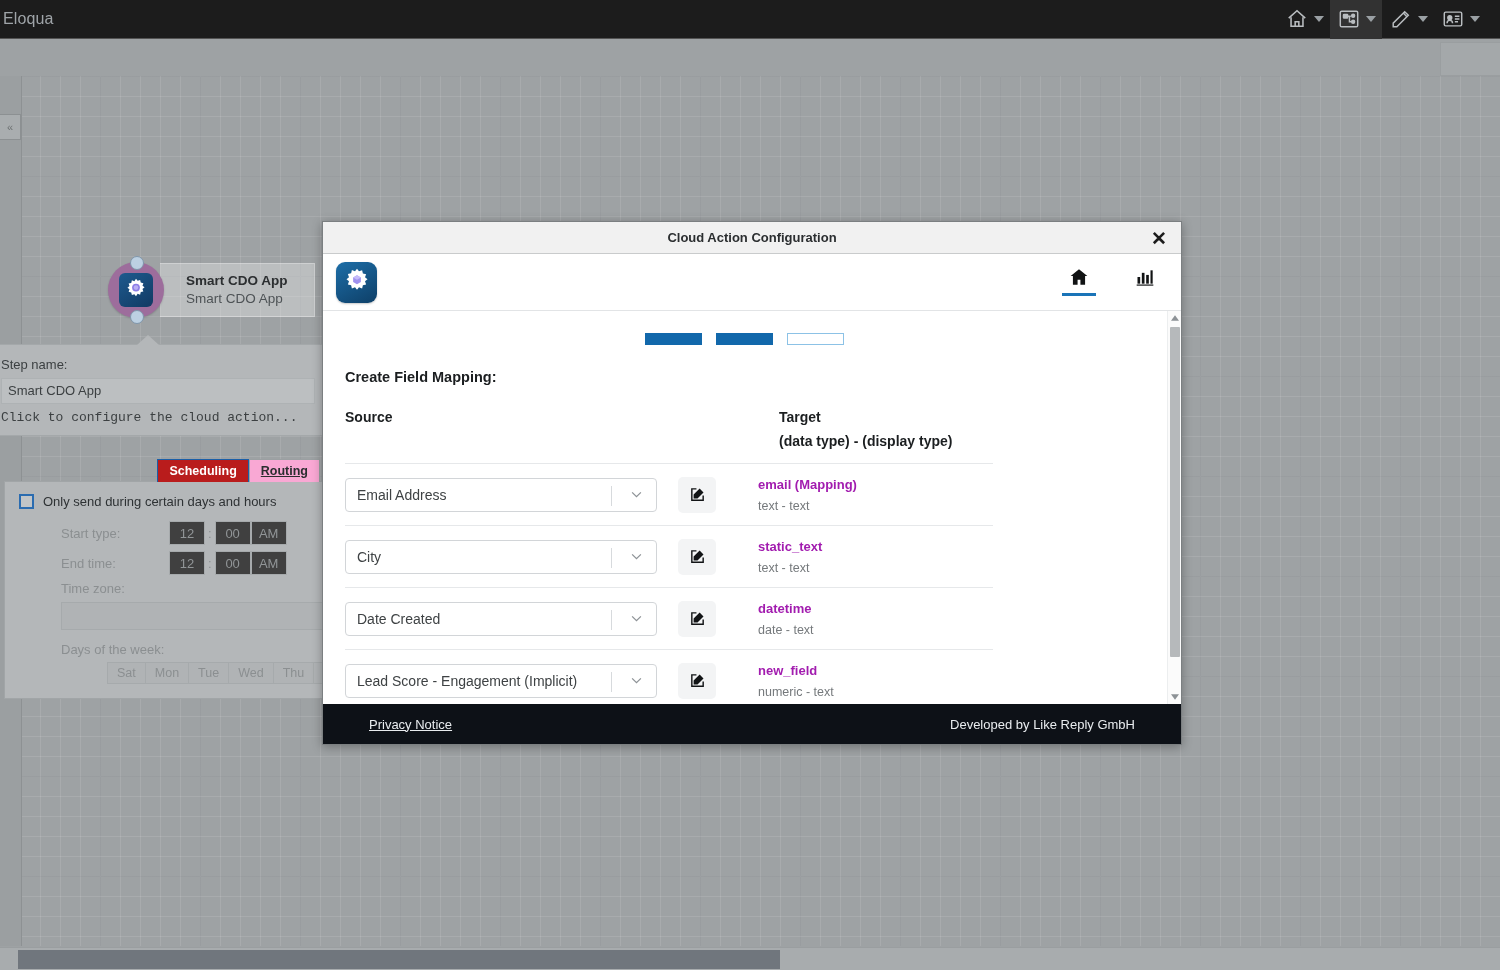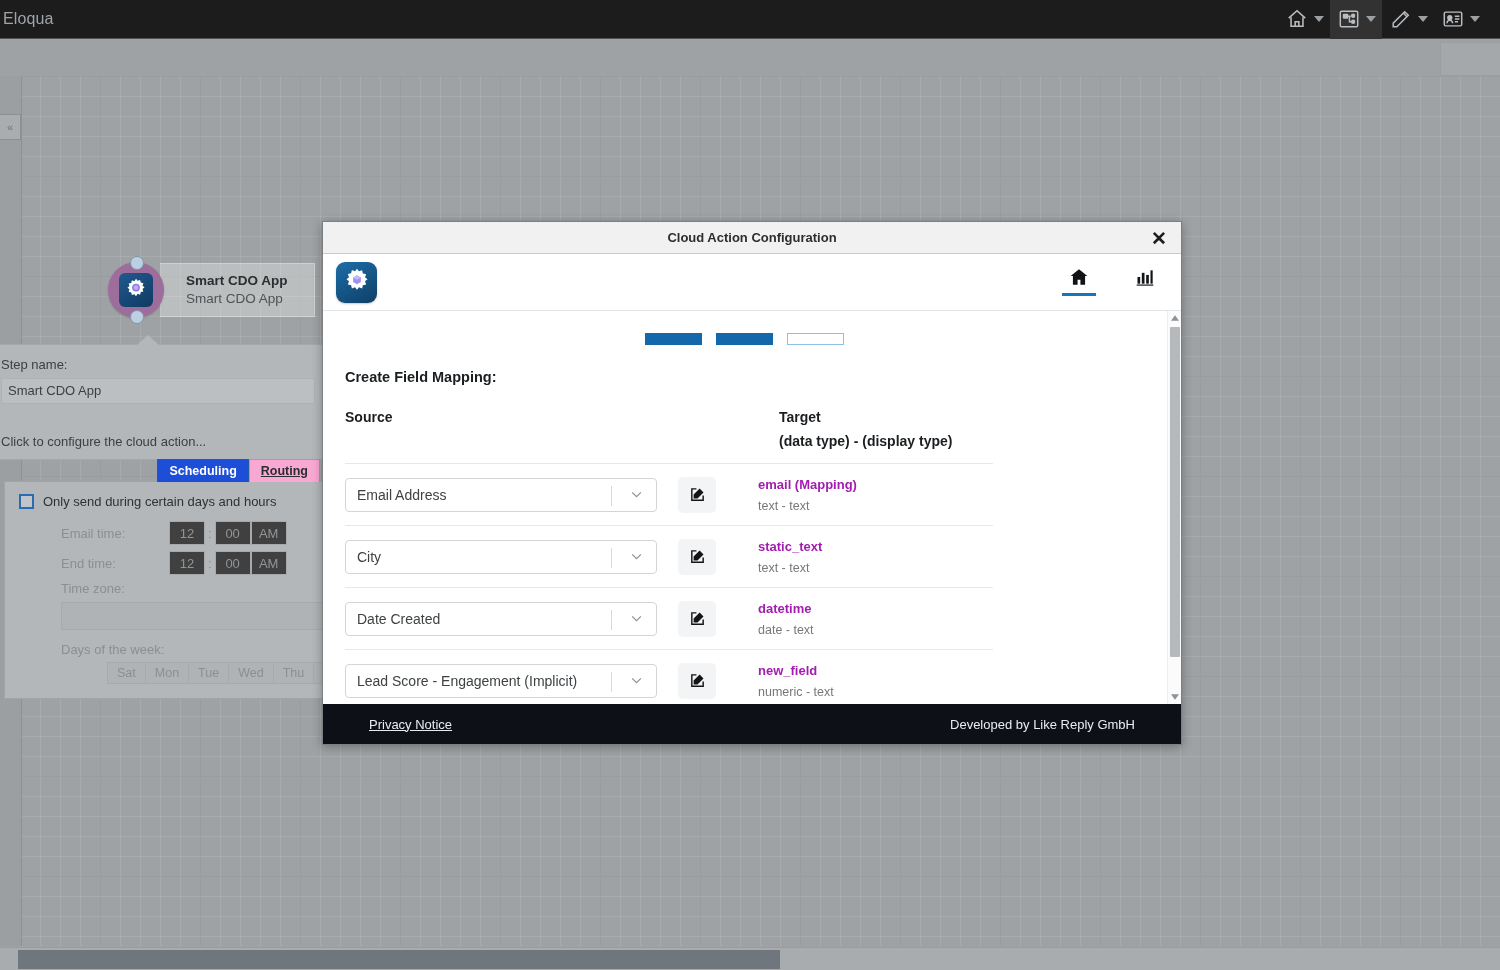--- a/index.html
+++ b/index.html
@@ -196,21 +196,22 @@
     background: #bcbfc1;
     border: 1px solid #aeb2b4;
     font-size: 13px;
     color: #3c4042;
     padding: 0 6px;
     line-height: 24px;
   }
   .cfg-hint {
     font-size: 13px;
     color: #3c4042;
-    margin-top: 30px;
+    margin-top: 6px;
+    font-family: Liberation Mono, monospace;
   }
 
   
   .sched-wrap {
     position: absolute;
     top: 459px; left: 4px;
     width: 330px;
     z-index: 6;
   }
   .sched-tabs {
@@ -219,21 +220,21 @@
     padding-right: 14px;
     gap: 0;
   }
   .sched-tab {
     font-size: 12.5px;
     font-weight: bold;
     padding: 4px 11px 4px 11px;
     border: 1px solid #9ba0a2;
     border-bottom: none;
   }
-  .sched-tab.active { background: #1d4ed8; color: #ffffff; border-color: #1a5fa8; margin-left: 24px; }
+  .sched-tab.active { background: #b91c1c; color: #ffffff; border-color: #1a5fa8; margin-left: 24px; }
   .sched-tab.inactive { background: #f9a8d4; color: #2b2e30; text-decoration: underline; }
   .sched-body {
     background: #b4b7b9;
     border: 1px solid #a1a5a7;
     padding: 12px 14px 14px 14px;
     margin-top: -1px;
   }
   .sched-check-row {
     display: flex;
     align-items: flex-end;
@@ -649,21 +650,21 @@
       <div class="sched-tab inactive">Routing</div>
     </div>
     <div class="sched-body">
 
       <div class="sched-check-row">
         <span class="sched-checkbox"></span>
         <span class="sched-check-label">Only send during certain days and hours</span>
       </div>
 
       <div class="sched-row">
-        <span class="sched-row-label">Email time:</span>
+        <span class="sched-row-label">Start type:</span>
         <span class="time-box">12</span>
         <span class="time-colon">:</span>
         <span class="time-box">00</span>
         <span class="time-box">AM</span>
       </div>
 
       <div class="sched-row">
         <span class="sched-row-label">End time:</span>
         <span class="time-box">12</span>
         <span class="time-colon">:</span>

